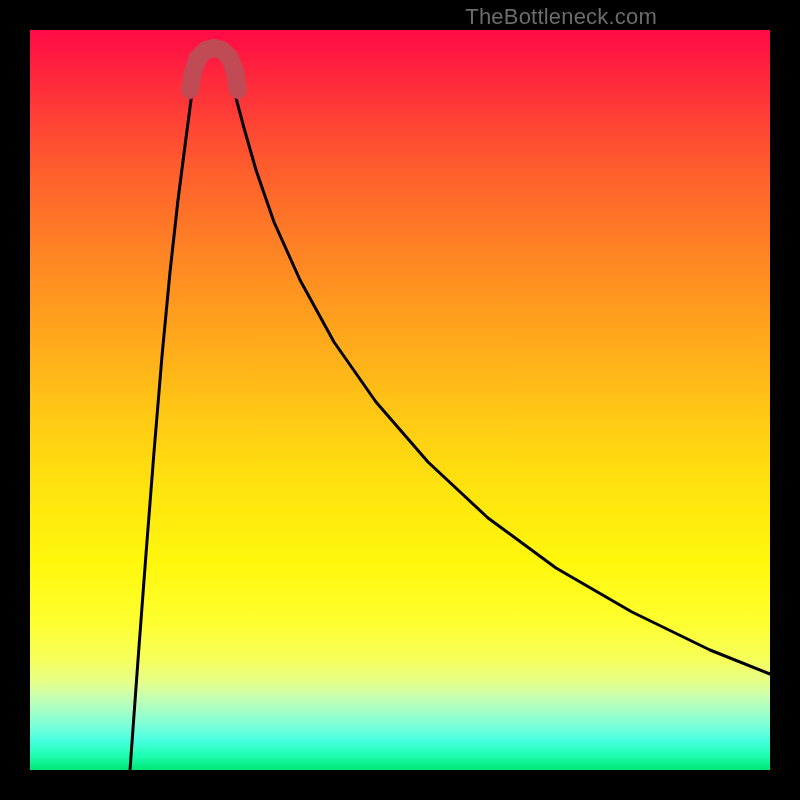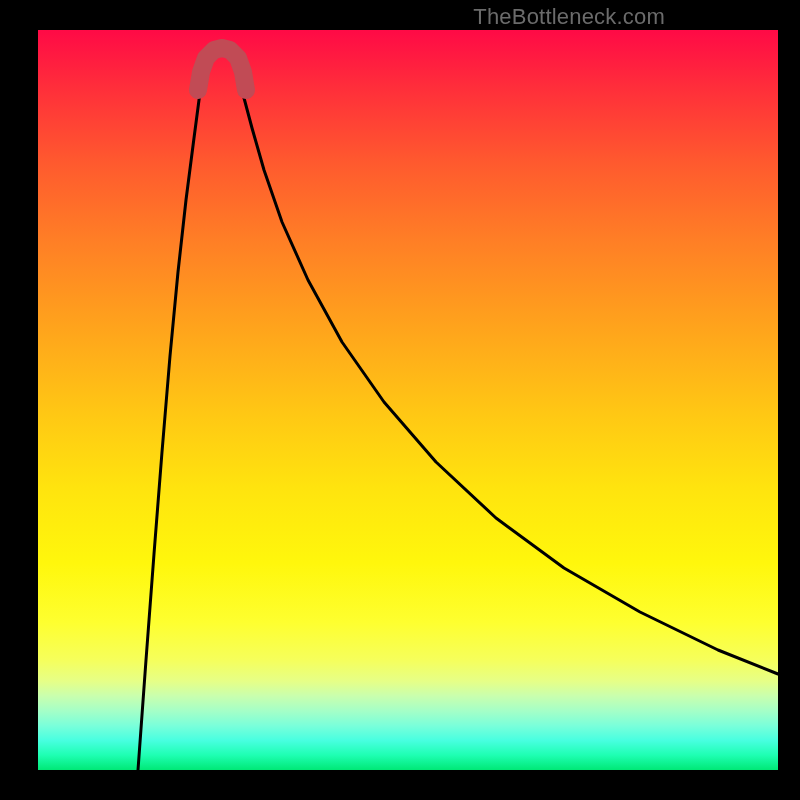--- a/index.html
+++ b/index.html
@@ -6,21 +6,21 @@
     margin: 0;
     padding: 0;
     width: 800px;
     height: 800px;
     background: #000;
     overflow: hidden;
     font-family: Arial, Helvetica, sans-serif;
   }
   .frame {
     position: absolute;
-    left: 8px;
+    left: 0;
     top: 0;
     width: 665px;
     height: 800px;
     background: #000;
   }
   .plot {
     position: absolute;
     left: 30px;
     top: 30px;
     width: 740px;

